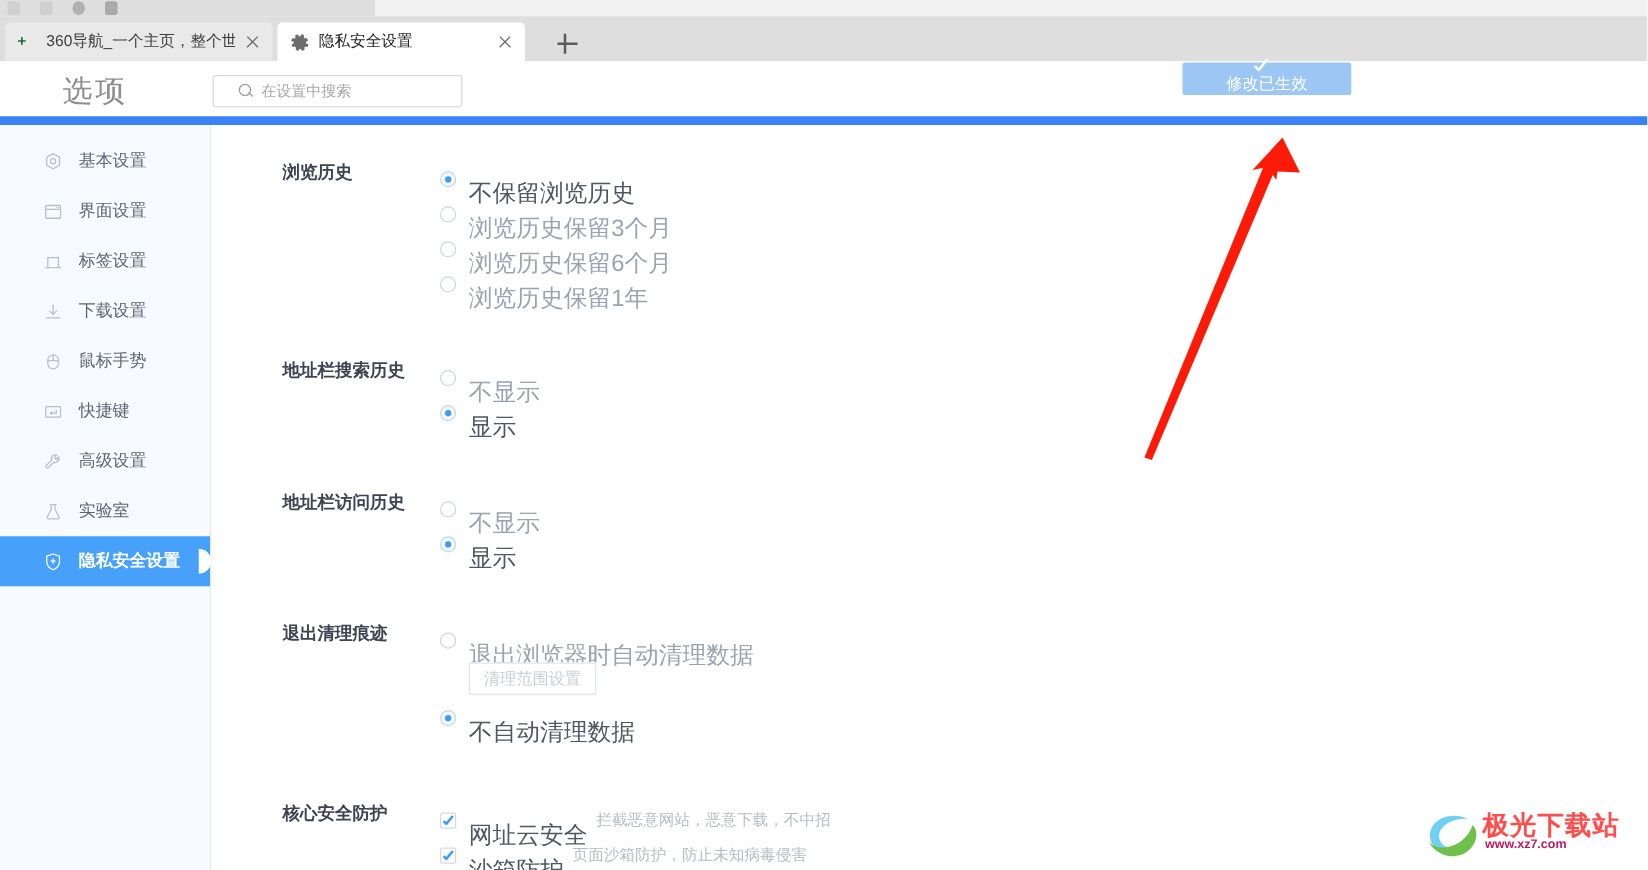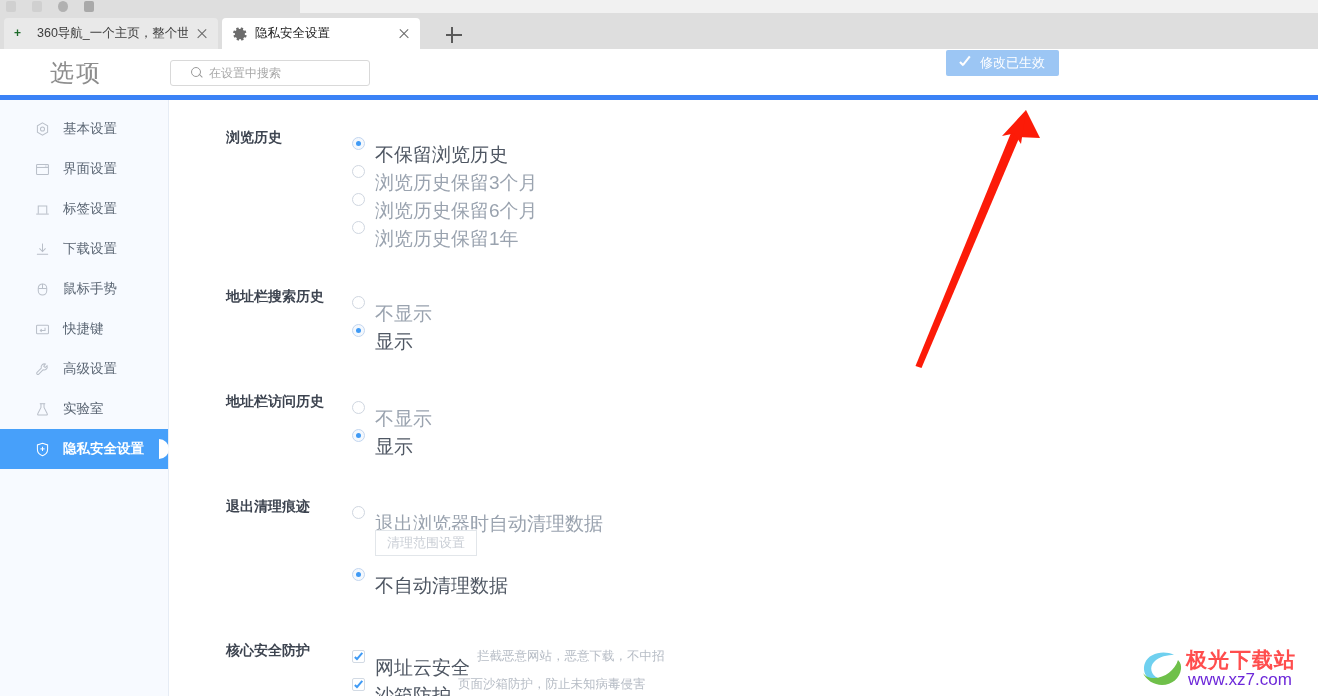--- a/index.html
+++ b/index.html
@@ -76,21 +76,21 @@
     content: "+"; position: absolute; inset: 0;
     color: #1d6b2a; font-size: 12px; font-weight: bold;
     line-height: 15px; text-align: center;
   }
 
   
   .page { position: absolute; top: 49px; left: 0; width: 1318px; height: 647px; background: #fff; }
 
   .topbar {
     position: absolute; top: 0; left: 0; width: 1318px; height: 51px;
-    background: #fff; border-bottom: 5px solid #3b82f6;
+    background: #fff; border-bottom: 7px solid #3b82f6;
   }
   .opt-title {
     position: absolute; left: 50px; top: 8px;
     font-size: 24px; color: #8d8d8d; font-weight: normal; letter-spacing: 2px;
   }
   .searchbox {
     position: absolute; left: 170px; top: 11px;
     width: 200px; height: 26px;
     border: 1px solid #d9d9d9; border-radius: 3px;
     background: #fff; display: flex; align-items: center; padding-left: 20px;
@@ -101,24 +101,24 @@
     width: 8px; height: 8px; border: 1.3px solid #9b9b9b; border-radius: 50%;
   }
   .search-ico::after {
     content: ""; position: absolute; left: 7px; top: 8px;
     width: 5px; height: 1.3px; background: #9b9b9b; transform: rotate(45deg);
   }
   .search-ph { font-size: 12px; color: #a8a8a8; }
 
   .toast {
     position: absolute; left: 946px; top: 1px;
-    width: 113px; height: 26px;
+    width: 135px; height: 26px;
     background: #9cc6f4; border-radius: 2px;
     display: flex; align-items: center; justify-content: center;
-    color: #fff; font-size: 13px;
+    color: #fff; font-size: 13px; flex-direction: column;
   }
   .toast .tick {
     width: 14px; height: 9px; position: relative; margin-right: 6px; top: -1px;
   }
   .toast .tick::before {
     content: ""; position: absolute; left: 0; top: 3px;
     width: 5px; height: 1.9px; background: #fff; transform: rotate(45deg);
     transform-origin: left center;
   }
   .toast .tick::after {
@@ -213,21 +213,21 @@
     position: absolute; right: 8px; bottom: 4px;
     width: 170px; height: 46px; pointer-events: none;
   }
   .wm-text {
     position: absolute; left: 46px; top: 0;
     font-size: 21px; font-weight: bold; color: #ff4d4d; letter-spacing: 1px;
     text-shadow: 0 0 1px rgba(255,255,255,.8);
   }
   .wm-url {
     position: absolute; left: 48px; top: 24px;
-    font-size: 17px; font-weight: normal; color: #6d28d9;
+    font-size: 10px; font-weight: bold; color: #be185d;
   }
 </style>
 </head>
 <body>
 
 <div id="app">
 
   <div class="chrome-toolbar-strip">
     <div class="addr-ghost"></div>
     <span class="ghost-ico" style="left:6px"></span>

